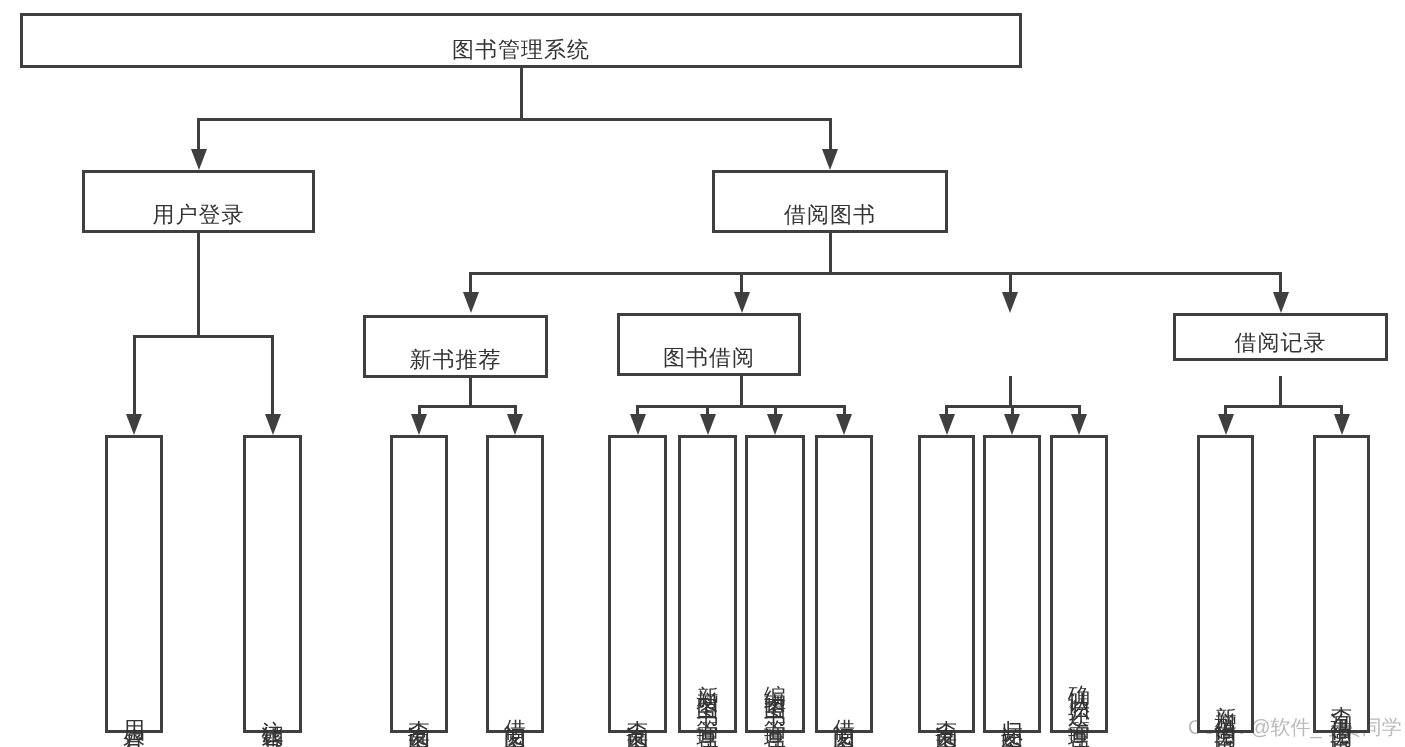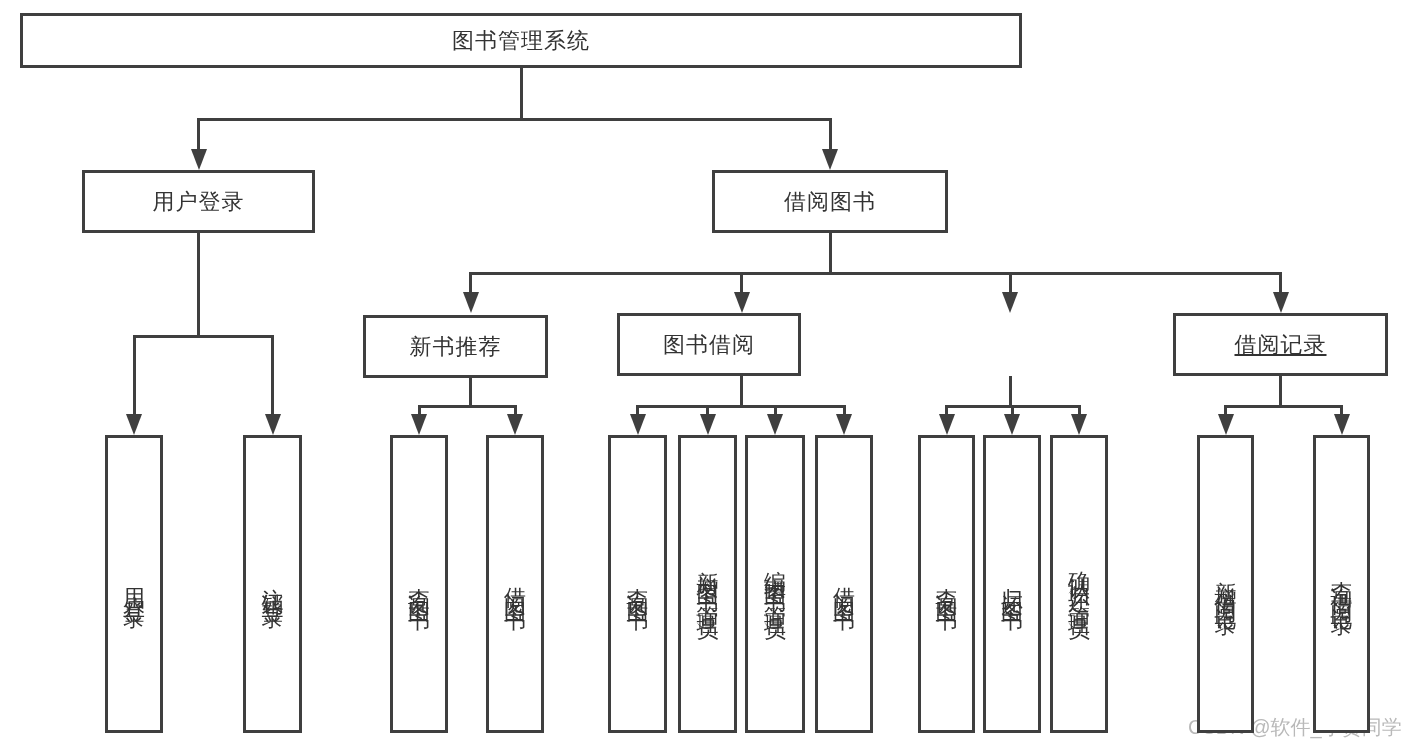--- a/index.html
+++ b/index.html
@@ -14,21 +14,21 @@
     height: 747px;
     background: #ffffff;
     overflow: hidden;
   }
   .node {
     position: absolute;
     box-sizing: border-box;
     background: var(--box-fill, #ffffff);
     border: 3px solid var(--line, #3f3f3f);
     display: flex;
-    align-items: center;
+    align-items: flex-end;
     justify-content: center;
     color: var(--text, #333333);
   }
   .node.horizontal span {
     font-size: 22px;
     letter-spacing: 1px;
     white-space: nowrap;
   }
   .node.vertical span {
     writing-mode: vertical-rl;
@@ -84,21 +84,21 @@
     </div>
     <div class="node vertical" style="left: 243px; top: 435px; width: 59px; height: 298px;">
       <span>注销登录</span>
     </div>
     <div class="node horizontal" style="left: 363px; top: 315px; width: 185px; height: 63px; font-family: Liberation Mono, monospace;">
       <span>新书推荐</span>
     </div>
     <div class="node horizontal" style="left: 617px; top: 313px; width: 184px; height: 63px;">
       <span>图书借阅</span>
     </div>
-    <div class="node horizontal" style="left: 1173px; top: 313px; width: 215px; height: 63px; text-decoration: underline;">
+    <div class="node horizontal" style="left: 1173px; top: 313px; width: 215px; height: 48px;">
       <span>借阅记录</span>
     </div>
     <div class="node vertical" style="left: 390px; top: 435px; width: 58px; height: 298px;">
       <span>查询图书</span>
     </div>
     <div class="node vertical" style="left: 486px; top: 435px; width: 58px; height: 298px;">
       <span>借阅图书</span>
     </div>
     <div class="node vertical" style="left: 608px; top: 435px; width: 59px; height: 298px;">
       <span>查询图书</span>

